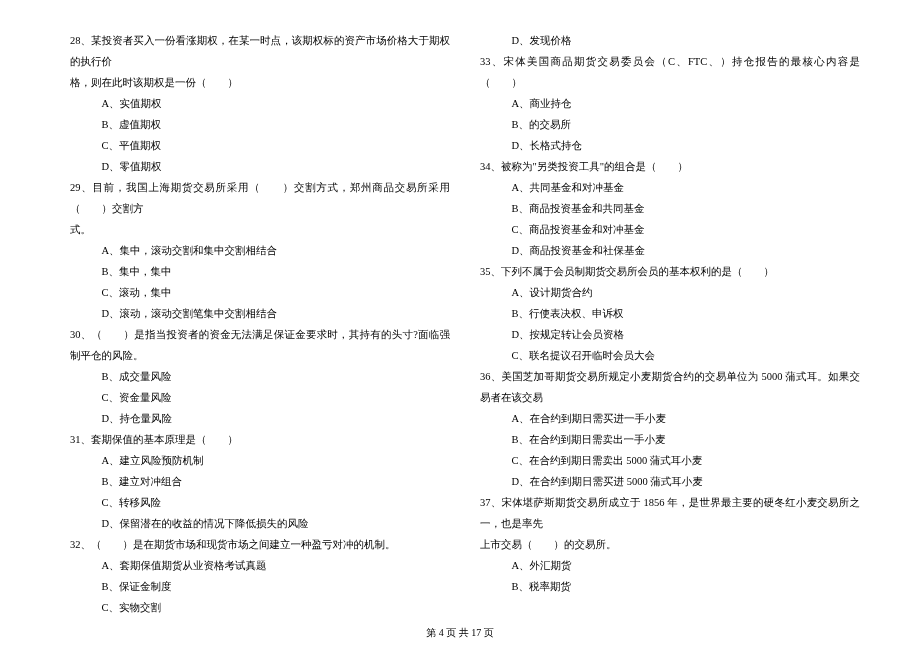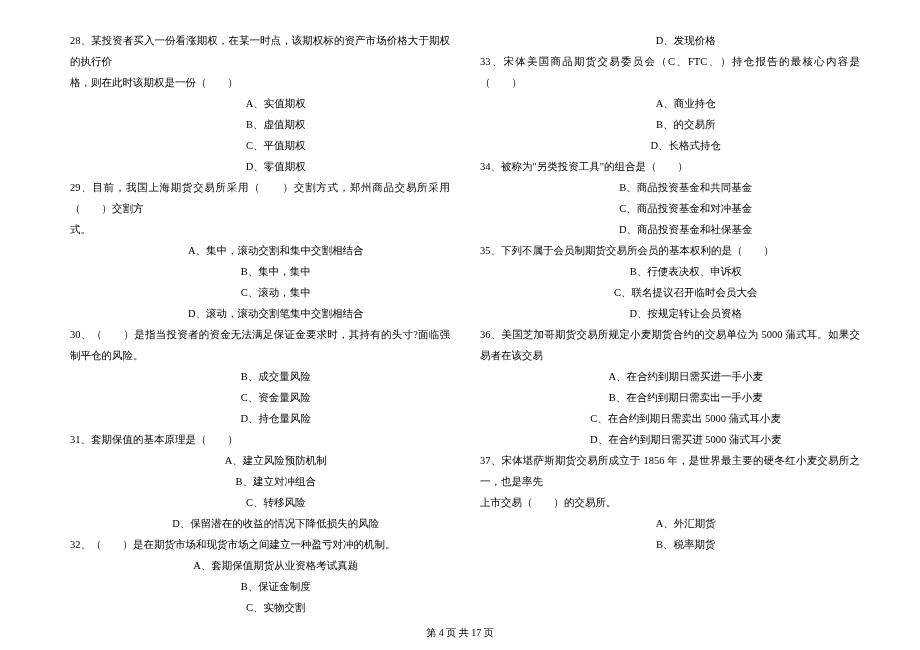--- a/index.html
+++ b/index.html
@@ -25,21 +25,20 @@
     }
     .column {
       flex: 1;
       line-height: 2.0;
     }
     .question-stem {
       text-align: justify;
     }
     .option {
       padding-left: 3em;
-      text-align: center;
     }
     .page-footer {
       position: absolute;
       bottom: 10px;
       left: 0;
       right: 0;
       text-align: center;
       font-size: 10px;
     }
   </style>
@@ -81,28 +80,30 @@
 
   <div class="column">
     <div class="option">D、发现价格</div>
 
     <div class="question-stem">33、宋体美国商品期货交易委员会（C、FTC、）持仓报告的最核心内容是（　　）</div>
     <div class="option">A、商业持仓</div>
     <div class="option">B、的交易所</div>
     <div class="option">D、长格式持仓</div>
 
     <div class="question-stem">34、被称为"另类投资工具"的组合是（　　）</div>
+    <div class="option">A、共同基金和对冲基金</div>
     <div class="option">B、商品投资基金和共同基金</div>
     <div class="option">C、商品投资基金和对冲基金</div>
     <div class="option">D、商品投资基金和社保基金</div>
 
     <div class="question-stem">35、下列不属于会员制期货交易所会员的基本权利的是（　　）</div>
+    <div class="option">A、设计期货合约</div>
     <div class="option">B、行使表决权、申诉权</div>
+    <div class="option">D、按规定转让会员资格</div>
     <div class="option">C、联名提议召开临时会员大会</div>
-    <div class="option">D、按规定转让会员资格</div>
 
     <div class="question-stem">36、美国芝加哥期货交易所规定小麦期货合约的交易单位为 5000 蒲式耳。如果交易者在该交易</div>
     <div class="option">A、在合约到期日需买进一手小麦</div>
     <div class="option">B、在合约到期日需卖出一手小麦</div>
     <div class="option">C、在合约到期日需卖出 5000 蒲式耳小麦</div>
     <div class="option">D、在合约到期日需买进 5000 蒲式耳小麦</div>
 
     <div class="question-stem">37、宋体堪萨斯期货交易所成立于 1856 年，是世界最主要的硬冬红小麦交易所之一，也是率先</div>
     <div class="question-stem">上市交易（　　）的交易所。</div>
     <div class="option">A、外汇期货</div>

